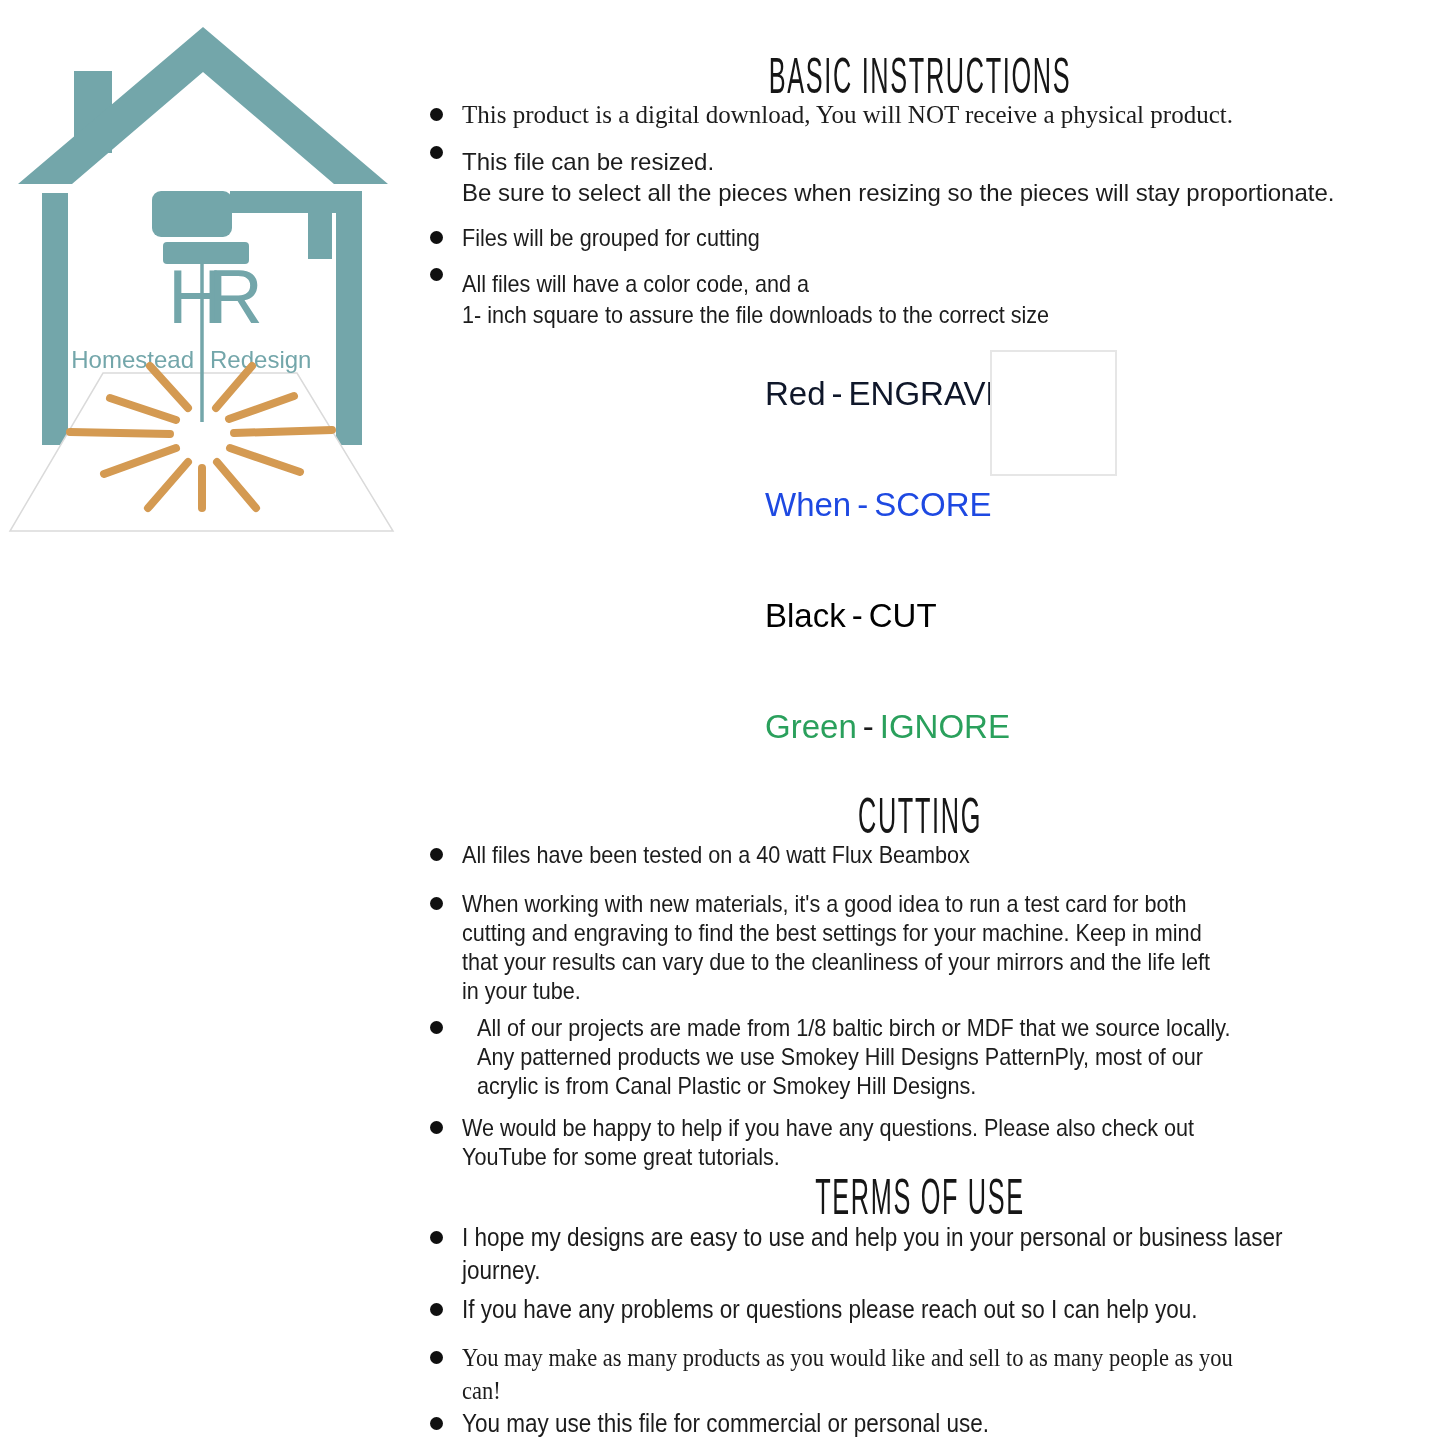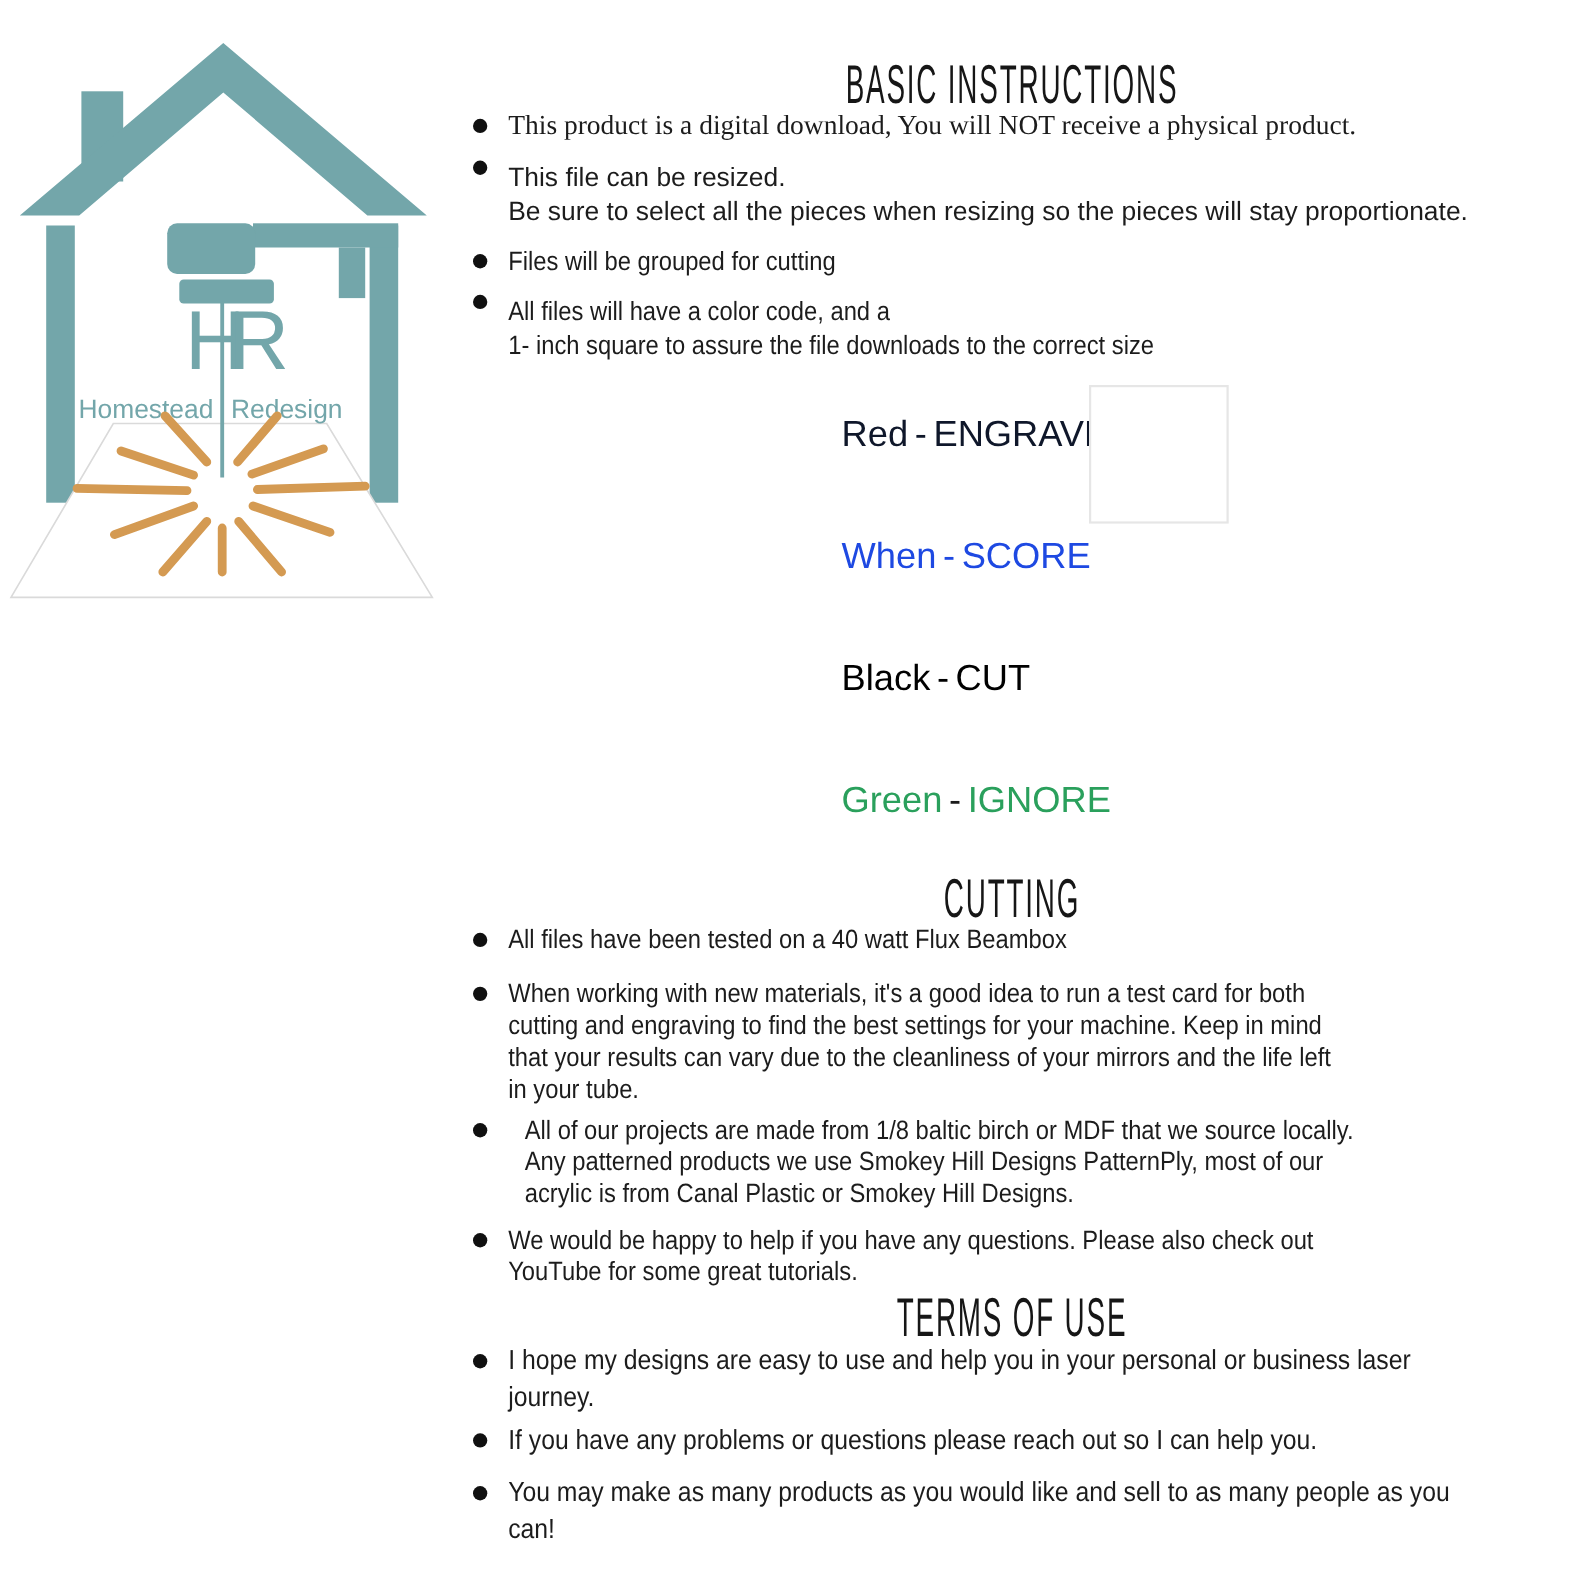--- a/index.html
+++ b/index.html
@@ -1,20 +1,20 @@
 <!DOCTYPE html>
 <html><head>
 <meta charset="utf-8">
 <style>
   html,body{margin:0;padding:0;background:#ffffff;}
   body{width:1445px;height:1445px;position:relative;overflow:hidden;
        font-family:"Liberation Sans", sans-serif;color:#1c1c1c;}
 
   
-  .logo{position:absolute;left:8px;top:38px;width:400px;height:512px;}
+  .logo{position:absolute;left:8px;top:26px;width:400px;height:512px;}
   .logo svg{display:block;}
   .logo text{font-family:"Liberation Sans", sans-serif;}
   .monogram{font-size:76px;letter-spacing:-15px;fill:#73A6AA;}
   .brandword{font-size:24px;fill:#73A6AA;}
 
   
   .content{position:absolute;left:420px;top:0;width:1000px;}
 
   .heading{text-align:center;font-size:46px;line-height:48px;color:#161616;
            transform:scale(0.55,1.08);transform-origin:50% 50%;
@@ -61,21 +61,21 @@
   .li-mb20{margin-bottom:20px;}
   .li-mb8{margin-bottom:8px;}
   .li-mb13{margin-bottom:13px;gap:15px;}
 
   
   .terms-list{margin-top:17px;}
   .terms-list li{font-size:25px;line-height:33px;}
   .terms-list .dot{margin-top:10px;}
   .li-mb6{margin-bottom:6px;}
   .li-mb7{margin-bottom:7px;}
-  .li-mb0{margin-bottom:0;}
+  .li-mb0{margin-bottom:0;font-family:Liberation Serif, serif;}
 </style>
 </head>
 <body>
 
 <div class="logo">
   <svg width="400" height="512" viewBox="0 0 400 512">
 
     <rect x="66" y="45" width="38" height="82" fill="#73A6AA"></rect>
 
     <polygon points="10,158 195,1 380,158 326,158 195,46 64,158" fill="#73A6AA"></polygon>
@@ -192,16 +192,20 @@
     </li>
     <li class="li-mb15">
       <span class="dot"></span>
       <span class="btxt cond">If you have any problems or questions please reach out so I can help you.</span>
     </li>
     <li class="li-mb0">
       <span class="dot"></span>
       <span class="btxt cond">You may make as many products as you would like and sell to as many people as you
 can!</span>
     </li>
+    <li class="li-mb7">
+      <span class="dot"></span>
+      <span class="btxt cond">You may use this file for commercial or personal use.</span>
+    </li>
 
   </ul>
 
 </div>
 
 </body></html>

